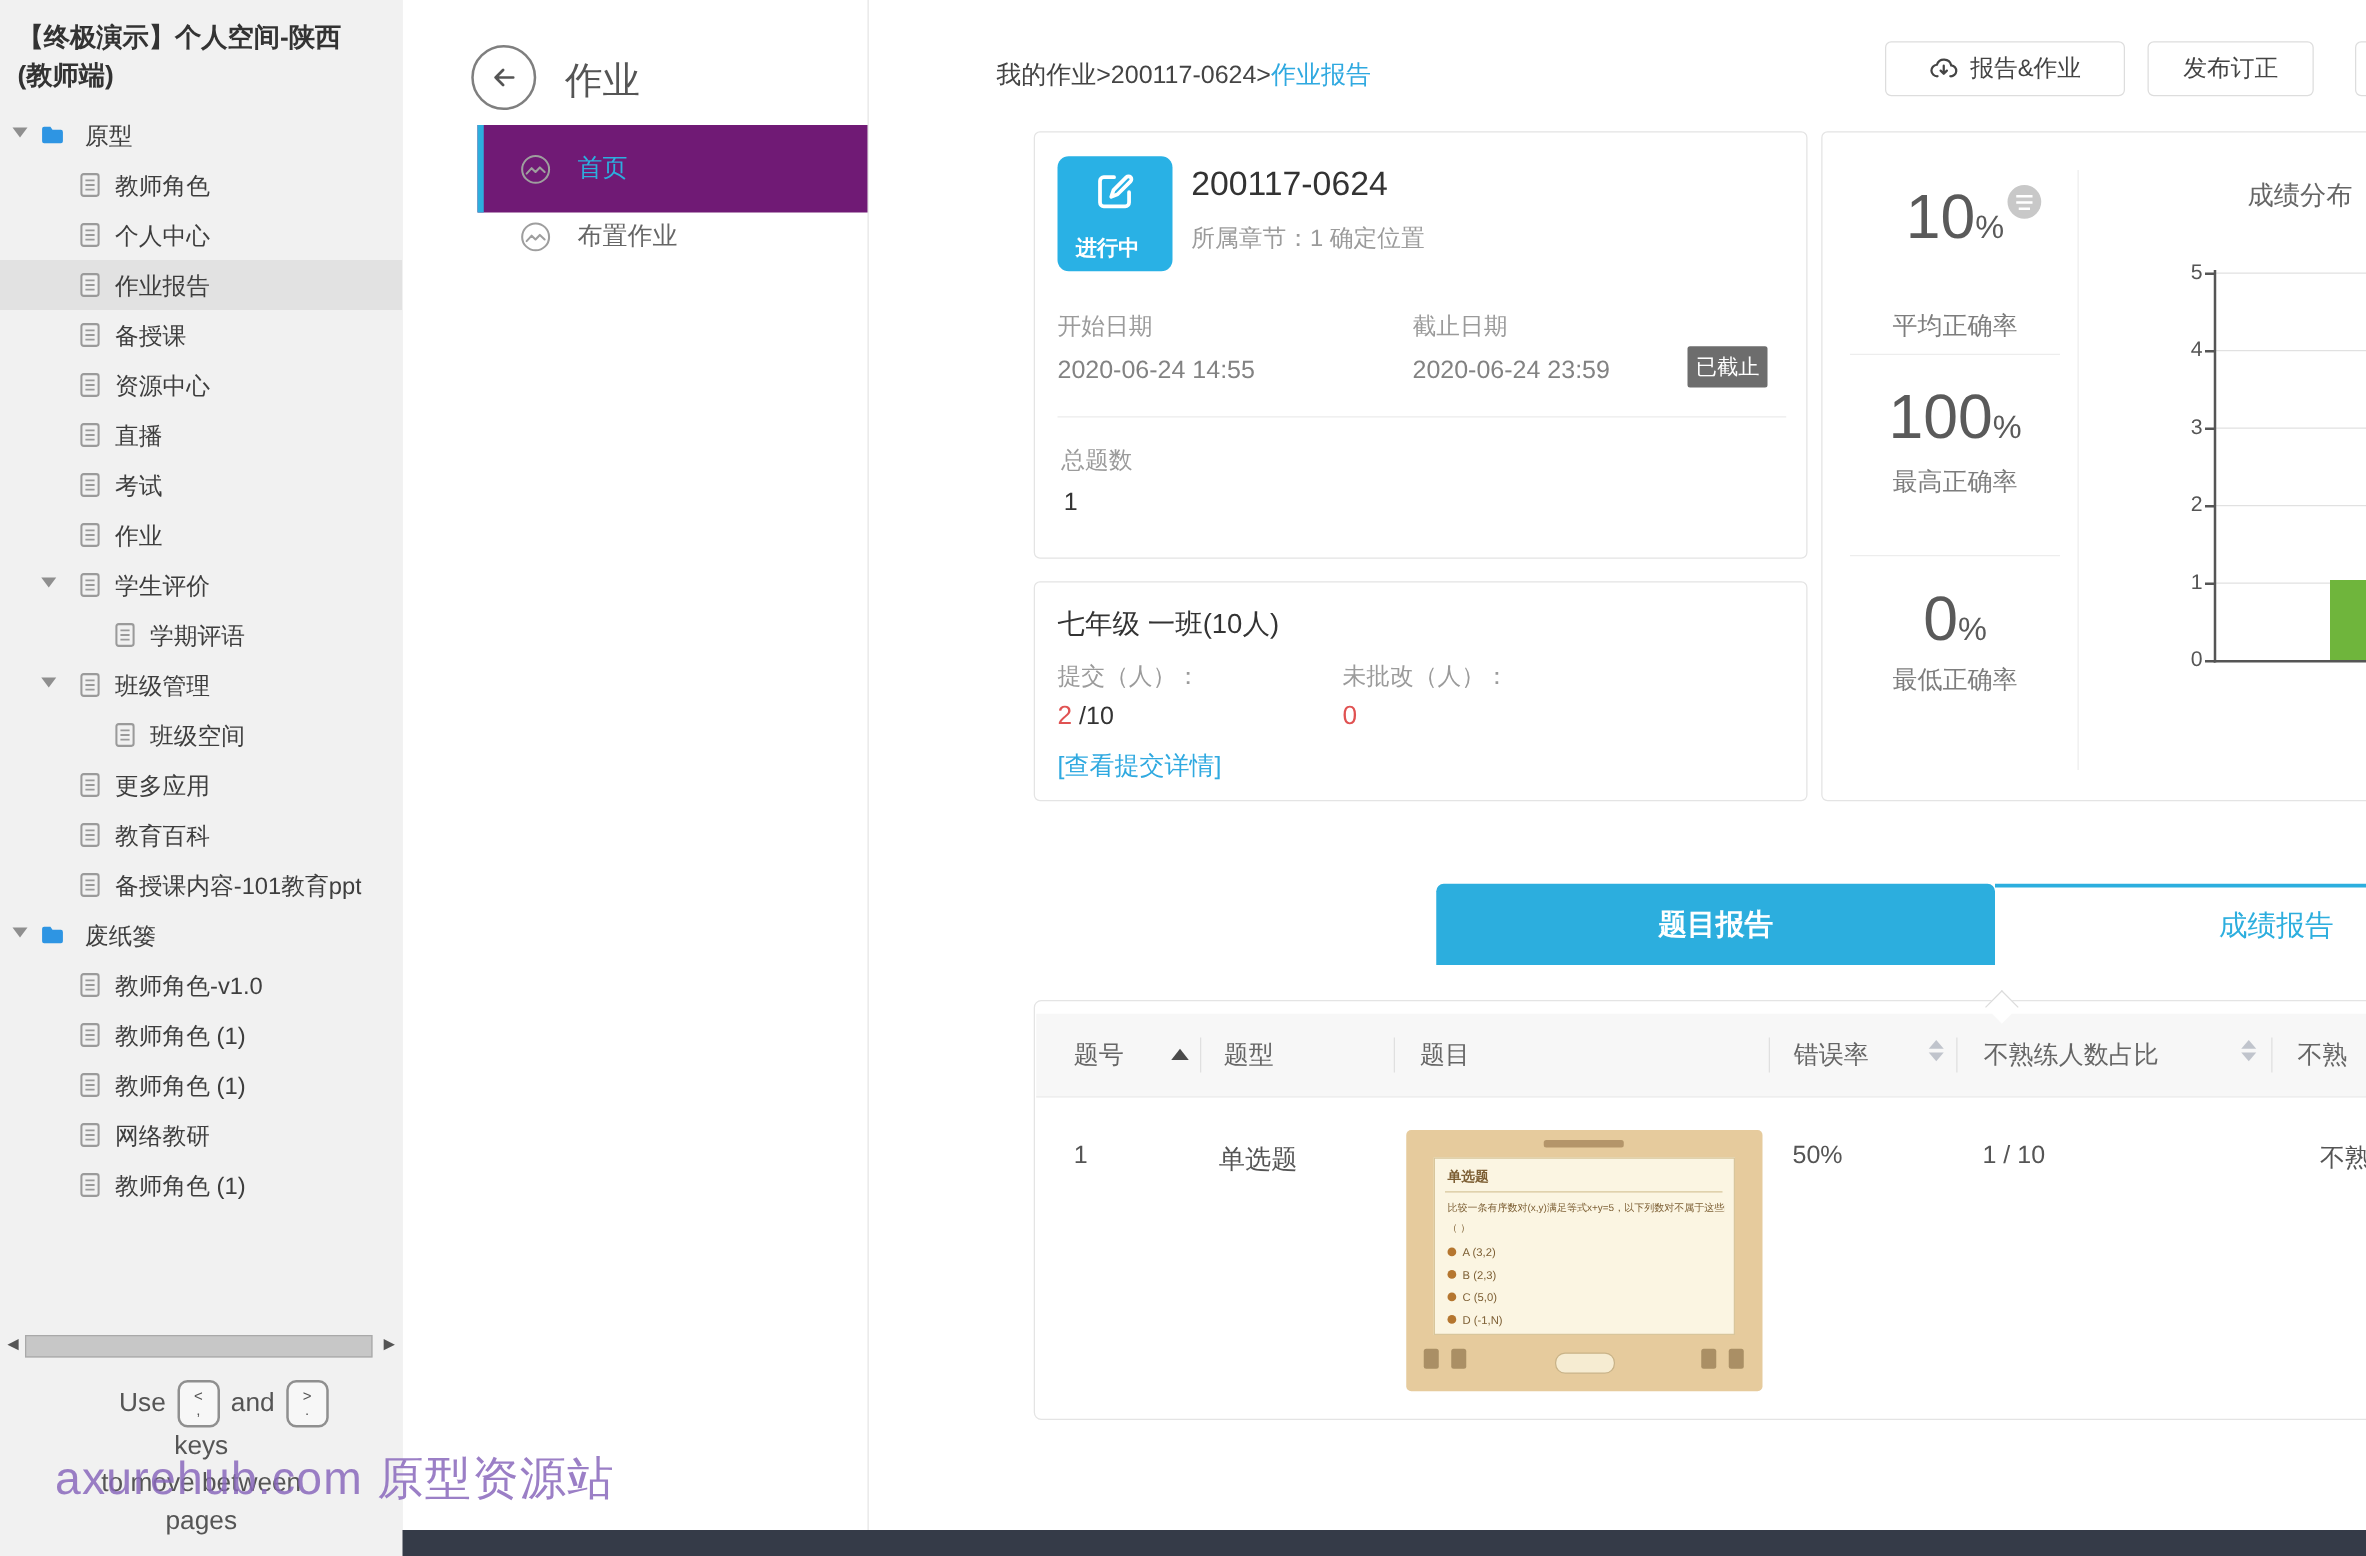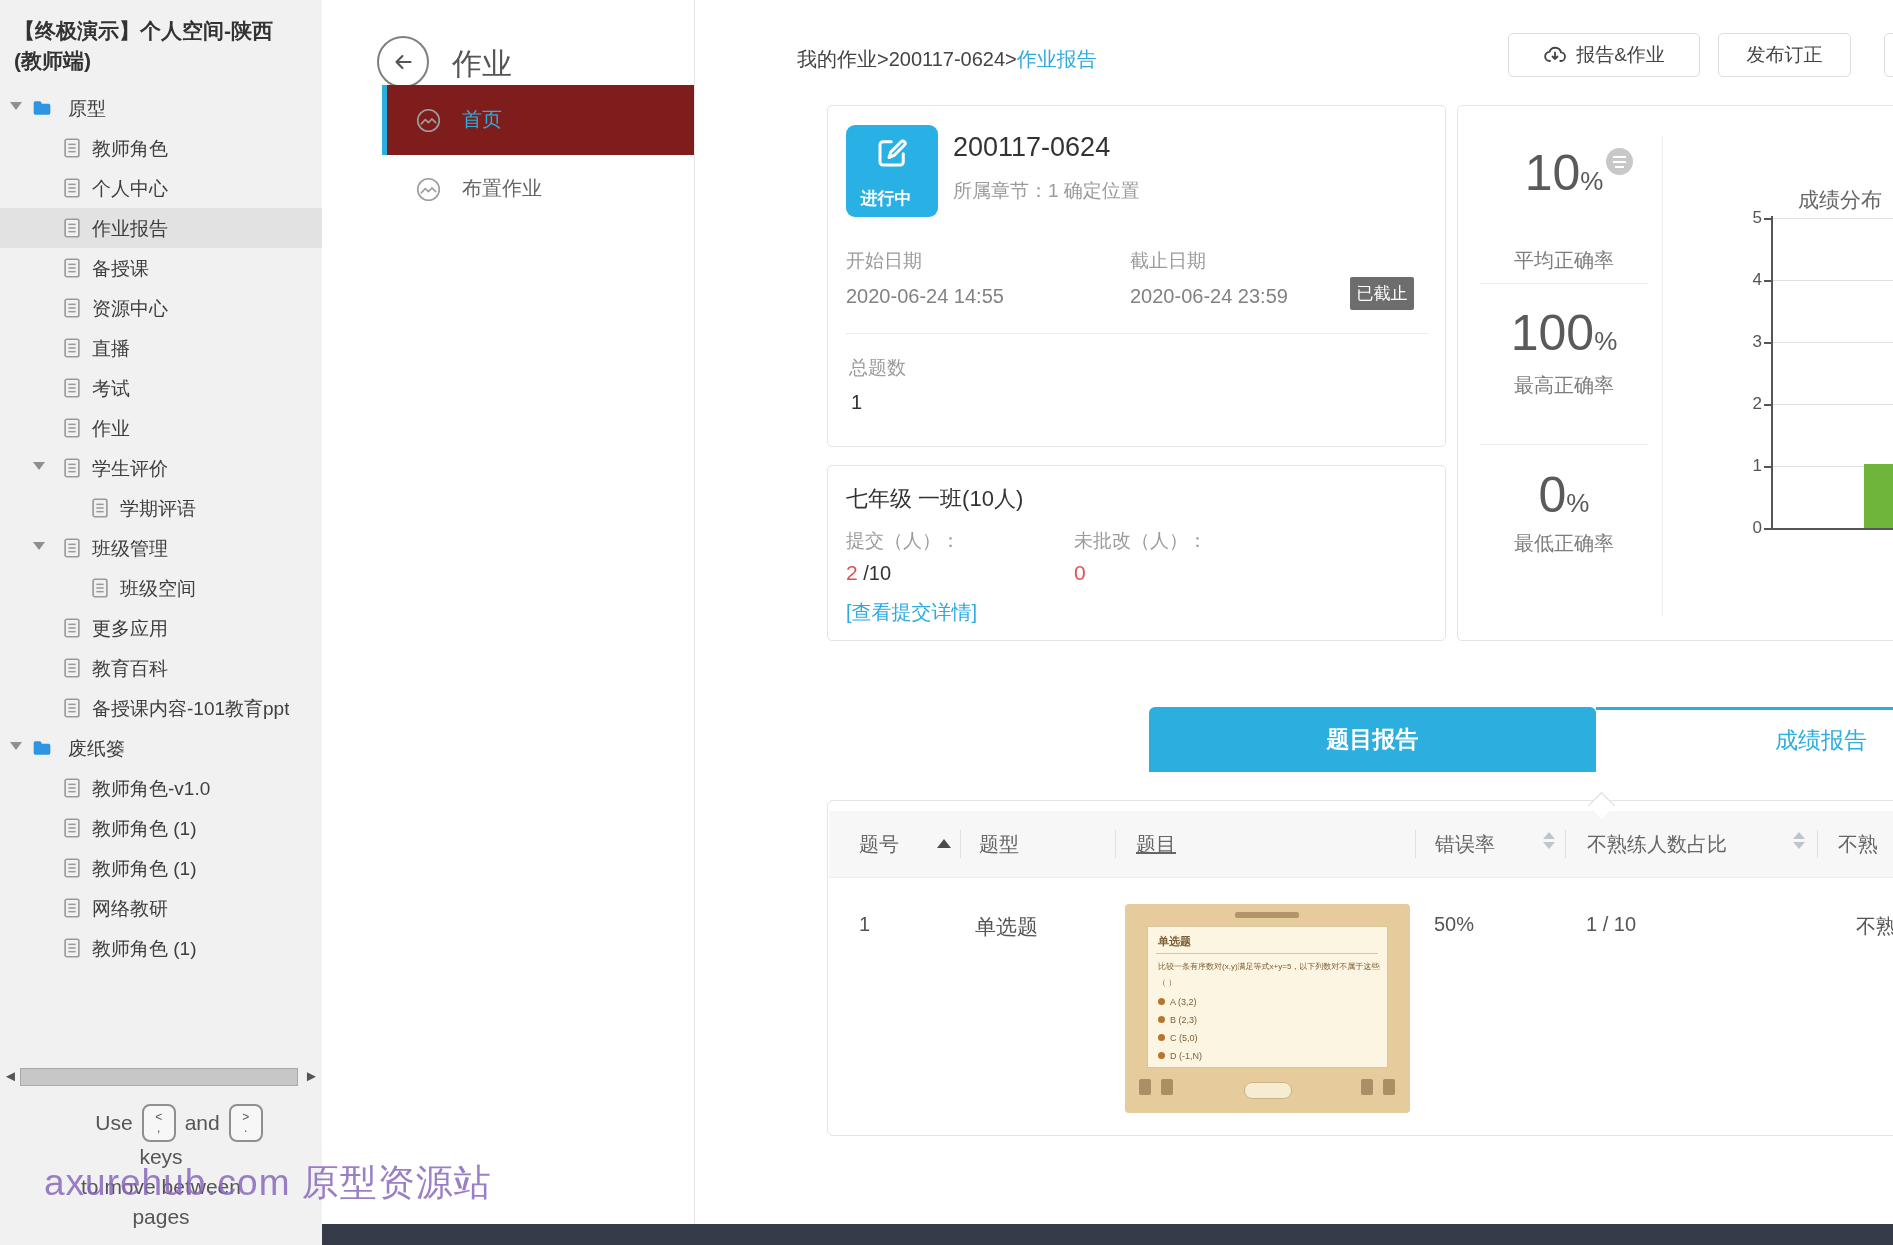--- a/index.html
+++ b/index.html
@@ -279,21 +279,21 @@
   <div class="abs watermark">axurehub.com 原型资源站</div>
 
   <div class="abs panel2">
     <div class="abs backbtn">
       <svg width="26" height="26" viewBox="0 0 24 24">
         <path d="M19 12H6m5.5-5.5L6 12l5.5 5.5" fill="none" stroke="#555" stroke-width="2" stroke-linecap="round" stroke-linejoin="round"></path>
       </svg>
     </div>
     <div class="abs ptitle">作业</div>
 
-    <div class="abs pmenu" style="top:85px;background:#7f1d1d;text-align:center;">
+    <div class="abs pmenu" style="top:100px;background:#701a75;text-align:center;">
       <span class="bar"></span>
       <svg class="mico" style="color:#9e9e9e">
           <use href="#ic-mount"></use>
         </svg>
       <span class="mlabel" style="color:#2caede">首页</span>
     </div>
     <div class="abs pmenu" style="top:154px;">
       <svg class="mico" style="color:#9e9e9e">
           <use href="#ic-mount"></use>
         </svg>
@@ -366,21 +366,21 @@
     <div class="abs statlab" style="left:0;top:266px;width:212px;text-align:center;">最高正确率</div>
     <div class="sdiv" style="top:338px;"></div>
 
     <div class="abs" style="left:0;top:360px;width:212px;text-align:center;">
       <span class="bigpct"><span>0</span><small>%</small></span>
     </div>
     <div class="abs statlab" style="left:0;top:424px;width:212px;text-align:center;">最低正确率</div>
 
     <div class="abs" style="left:204px;top:30px;width:1px;height:480px;background:#ededed;"></div>
 
-    <div class="abs" style="left:340px;top:36px;font-size:21px;color:#666;margin-top:44px;">成绩分布</div>
+    <div class="abs" style="left:340px;top:36px;font-size:21px;color:#666;">成绩分布</div>
     <div class="abs ytick" style="left:268px;top:102px;">5</div>
     <div class="abs ytick" style="left:268px;top:164px;">4</div>
     <div class="abs ytick" style="left:268px;top:226px;">3</div>
     <div class="abs ytick" style="left:268px;top:288px;">2</div>
     <div class="abs ytick" style="left:268px;top:350px;">1</div>
     <div class="abs ytick" style="left:268px;top:412px;">0</div>
     <div class="tickmark" style="left:306px;top:112px;"></div>
     <div class="tickmark" style="left:306px;top:174px;"></div>
     <div class="tickmark" style="left:306px;top:236px;"></div>
     <div class="tickmark" style="left:306px;top:298px;"></div>
@@ -400,21 +400,21 @@
   <div class="abs tab2">成绩报告</div>
   <div class="abs notch"></div>
 
   <div class="card" style="left:827px;top:800px;width:1200px;height:336px;border-radius:6px;">
     <div class="thead">
       <span class="hcell" style="left:30px;">题号</span>
       <span class="sort-up" style="left:108px;top:28px;"></span>
       <span class="hdiv" style="left:131px;"></span>
       <span class="hcell" style="left:150px;">题型</span>
       <span class="hdiv" style="left:286px;"></span>
-      <span class="hcell" style="left:307px;text-decoration:underline;">题目</span>
+      <span class="hcell" style="left:307px;">题目</span>
       <span class="hdiv" style="left:586px;"></span>
       <span class="hcell" style="left:606px;">错误率</span>
       <span class="abs sort-both" style="left:714px;top:21px;">
           <span class="u"></span>
           <span class="d"></span>
         </span>
       <span class="hdiv" style="left:736px;"></span>
       <span class="hcell" style="left:758px;">不熟练人数占比</span>
       <span class="abs sort-both" style="left:964px;top:21px;">
           <span class="u"></span>

